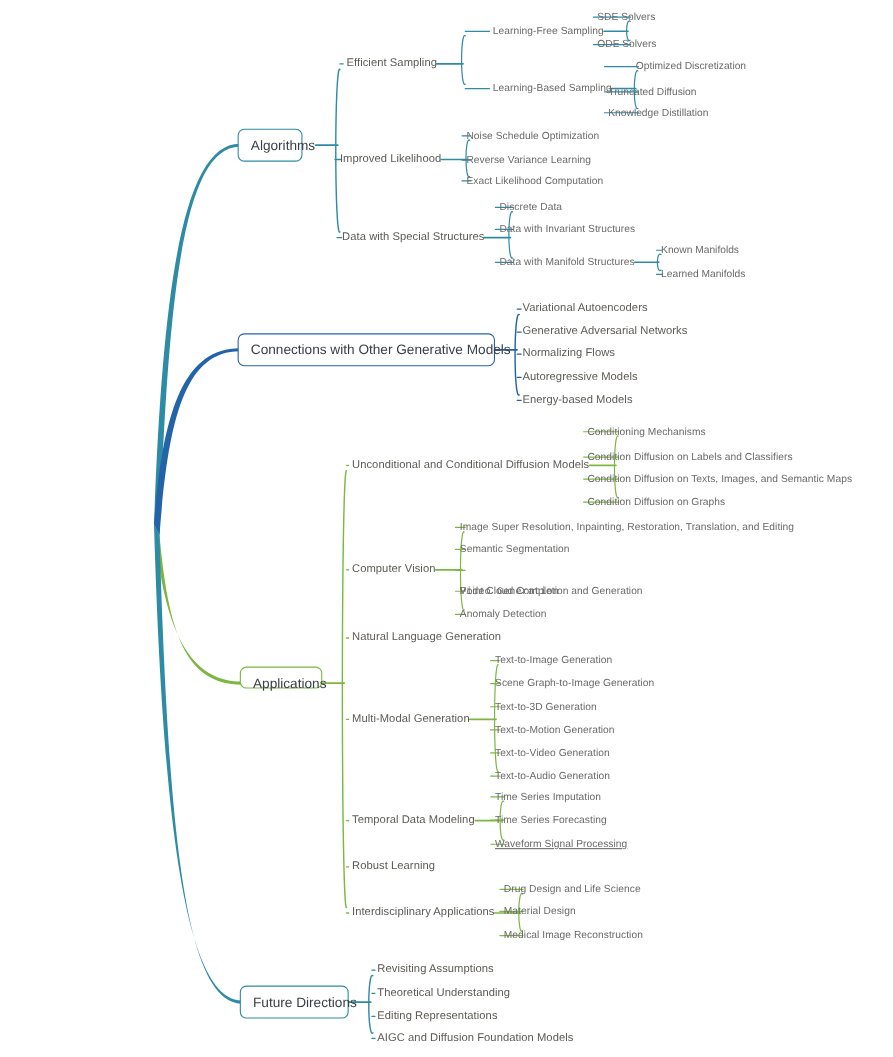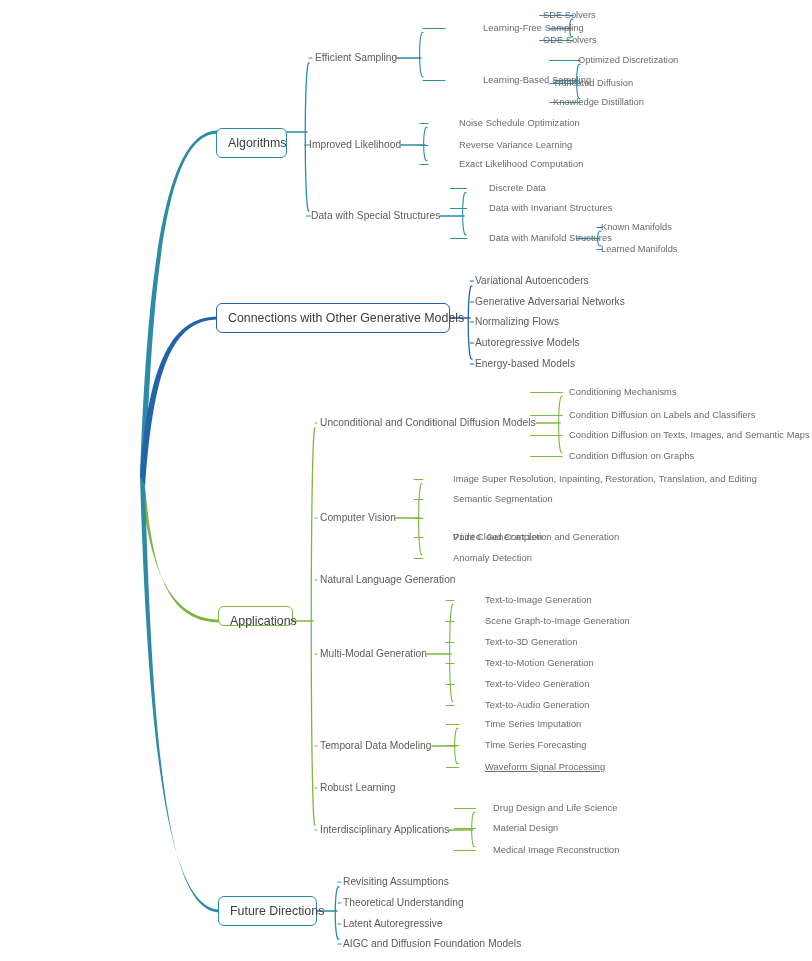--- a/index.html
+++ b/index.html
@@ -67,21 +67,20 @@
     letter-spacing: 0.05px;
   }
   .node.lvl2.teal  { color: #5D5A54; }
   .node.lvl2.green { color: #5E5B55; }
 
   
   .node.lvl3 {
     color: #6B6A68;
     font-size: 9.3px;
     letter-spacing: 0.05px;
-    margin-left: 35px;
   }
 
   
   .node.lvl4 {
     color: #6B6A68;
     font-size: 9.3px;
   }
 </style>
 </head>
 <body>
@@ -171,21 +170,21 @@
       <path d="M 475 828.5 C 480 828.5 450 828.5 455 828.5" fill="none" stroke="#7DB742" stroke-width="1.1" stroke-linecap="round"></path>
       <path d="M 475 850.5 C 480 850.5 450 850.5 455 850.5" fill="none" stroke="#7DB742" stroke-width="1.1" stroke-linecap="round"></path>
       <path d="M 140 476.5 C 148 742.79 167.6 909.6 220 909.6 L 220 912.4 C 167.6 912.4 153 752.79 145 486.5 Z" fill="#2E8BA6" stroke="none"></path>
       <path d="M 317 911 L 337 911" fill="none" stroke="#2E8BA6" stroke-width="1.6" stroke-linecap="round"></path>
       <path d="M 339 887 C 334 882 334 944 339 939" fill="none" stroke="#2E8BA6" stroke-width="1.3" stroke-linecap="round"></path>
       <path d="M 339 882 C 345 882 334 882 340 882" fill="none" stroke="#2E8BA6" stroke-width="1.2" stroke-linecap="round"></path>
       <path d="M 339 903 C 345 903 334 903 340 903" fill="none" stroke="#2E8BA6" stroke-width="1.2" stroke-linecap="round"></path>
       <path d="M 339 924 C 345 924 334 924 340 924" fill="none" stroke="#2E8BA6" stroke-width="1.2" stroke-linecap="round"></path>
       <path d="M 339 944 C 345 944 334 944 340 944" fill="none" stroke="#2E8BA6" stroke-width="1.2" stroke-linecap="round"></path>
     </svg>
-    <div class="node lvl1 teal" style="left: 216px; top: 128px; width: 71px; height: 30px; line-height: 14px;">Algorithms</div>
+    <div class="node lvl1 teal" style="left: 216px; top: 117px; width: 59px; height: 30px; line-height: 14px;">Algorithms</div>
     <div class="node lvl2 teal" style="left: 315px; top: 52px;">Efficient Sampling</div>
     <div class="node lvl3 teal" style="left: 448px; top: 23px;">Learning-Free Sampling</div>
     <div class="node lvl4 teal" style="left: 543px; top: 10px;">SDE Solvers</div>
     <div class="node lvl4 teal" style="left: 543px; top: 35px;">ODE Solvers</div>
     <div class="node lvl3 teal" style="left: 448px; top: 75px;">Learning-Based Sampling</div>
     <div class="node lvl4 teal" style="left: 559px; top: 55px; margin-left: 19px;">Optimized Discretization</div>
     <div class="node lvl4 teal" style="left: 553px; top: 78px;">Truncated Diffusion</div>
     <div class="node lvl4 teal" style="left: 553px; top: 97px;">Knowledge Distillation</div>
     <div class="node lvl2 teal" style="left: 309px; top: 139px; text-align: center;">Improved Likelihood</div>
     <div class="node lvl3 teal" style="left: 424px; top: 118px;">Noise Schedule Optimization</div>
@@ -228,15 +227,15 @@
     <div class="node lvl3 green" style="left: 450px; top: 740px;">Time Series Forecasting</div>
     <div class="node lvl3 green" style="left: 450px; top: 762px; text-decoration: underline;">Waveform Signal Processing</div>
     <div class="node lvl2 green" style="left: 320px; top: 782px;">Robust Learning</div>
     <div class="node lvl2 green" style="left: 320px; top: 824px;">Interdisciplinary Applications</div>
     <div class="node lvl3 green" style="left: 458px; top: 803px;">Drug Design and Life Science</div>
     <div class="node lvl3 green" style="left: 458px; top: 823px;">Material Design</div>
     <div class="node lvl3 green" style="left: 458px; top: 845px;">Medical Image Reconstruction</div>
     <div class="node lvl1 teal" style="left: 218px; top: 896px; width: 99px; height: 30px; line-height: 14px;">Future Directions</div>
     <div class="node lvl2 teal" style="left: 343px; top: 876px;">Revisiting Assumptions</div>
     <div class="node lvl2 teal" style="left: 343px; top: 897px;">Theoretical Understanding</div>
-    <div class="node lvl2 teal" style="left: 343px; top: 918px;">Latent Autoregressive</div>
+    <div class="node lvl2 teal" style="left: 343px; top: 918px;">Editing Representations</div>
     <div class="node lvl2 teal" style="left: 343px; top: 938px;">AIGC and Diffusion Foundation Models</div>
   </div>
 
 </body></html>

